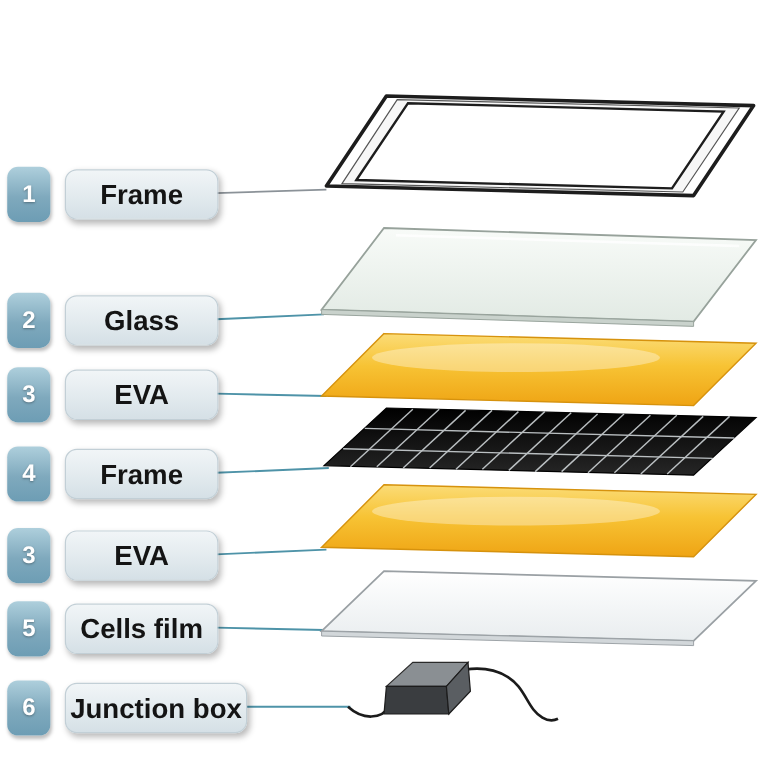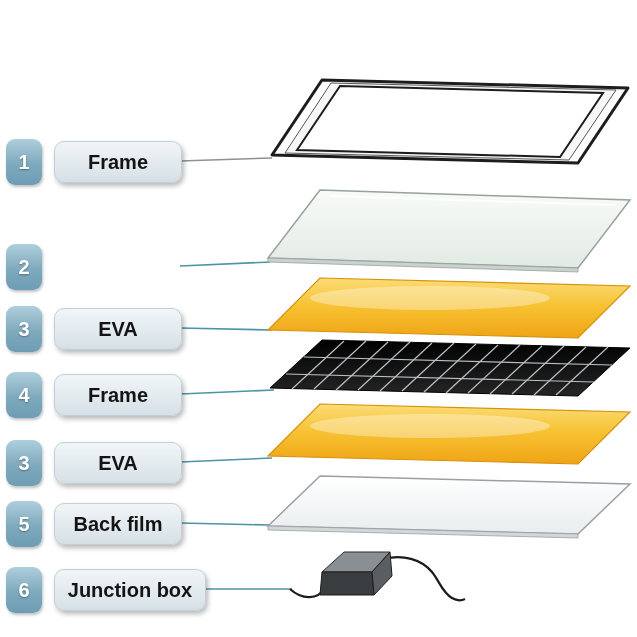--- a/index.html
+++ b/index.html
@@ -10,21 +10,21 @@
   .badge{width:36px;height:46px;border-radius:9px;flex:0 0 36px;
          background:linear-gradient(180deg,#aecfdc 0%,#7fa9bd 55%,#6d9db4 100%);
          color:#fff;font-weight:bold;font-size:20px;
          display:flex;align-items:center;justify-content:center;
          text-shadow:0 1px 2px rgba(0,0,0,.35);
          box-shadow:1px 2px 3px rgba(0,0,0,.25);}
   .pill{height:40px;width:126px;border-radius:10px;
         background:linear-gradient(180deg,#f1f5f7 0%,#e2eaee 55%,#d5e0e6 100%);
         border:1px solid #c2cfd6;
         display:flex;align-items:center;justify-content:center;
-        font-weight:bold;font-size:20px;color:#141414;
+        font-weight:bold;font-size:23px;color:#141414;
         box-shadow:2px 3px 5px rgba(0,0,0,.28);}
   .pill.wide{width:150px;}
   .row-1{top:139px}.row-2{top:244px}.row-3{top:306px}.row-4{top:372px}
   .row-5{top:440px}.row-6{top:501px}.row-7{top:567px}
 </style>
 </head>
 <body>
 
 <div id="canvas">
 
@@ -113,35 +113,36 @@
       <polygon points="372,572 390,552 392,576 374,595" fill="#5a5e62" stroke="#1c1c1c" stroke-width="1"></polygon>
     </g>
   </svg>
 
   <div class="row row-1">
     <div class="badge">1</div>
     <div class="pill">Frame</div>
   </div>
   <div class="row row-2">
     <div class="badge">2</div>
+    <div class="pill">Glass</div>
   </div>
   <div class="row row-3">
     <div class="badge">3</div>
     <div class="pill">EVA</div>
   </div>
   <div class="row row-4">
     <div class="badge">4</div>
     <div class="pill">Frame</div>
   </div>
   <div class="row row-5">
     <div class="badge">3</div>
     <div class="pill">EVA</div>
   </div>
   <div class="row row-6">
     <div class="badge">5</div>
-    <div class="pill">Back film</div>
+    <div class="pill">Cells film</div>
   </div>
   <div class="row row-7">
     <div class="badge">6</div>
     <div class="pill wide">Junction box</div>
   </div>
 
 </div>
 
 </body></html>

